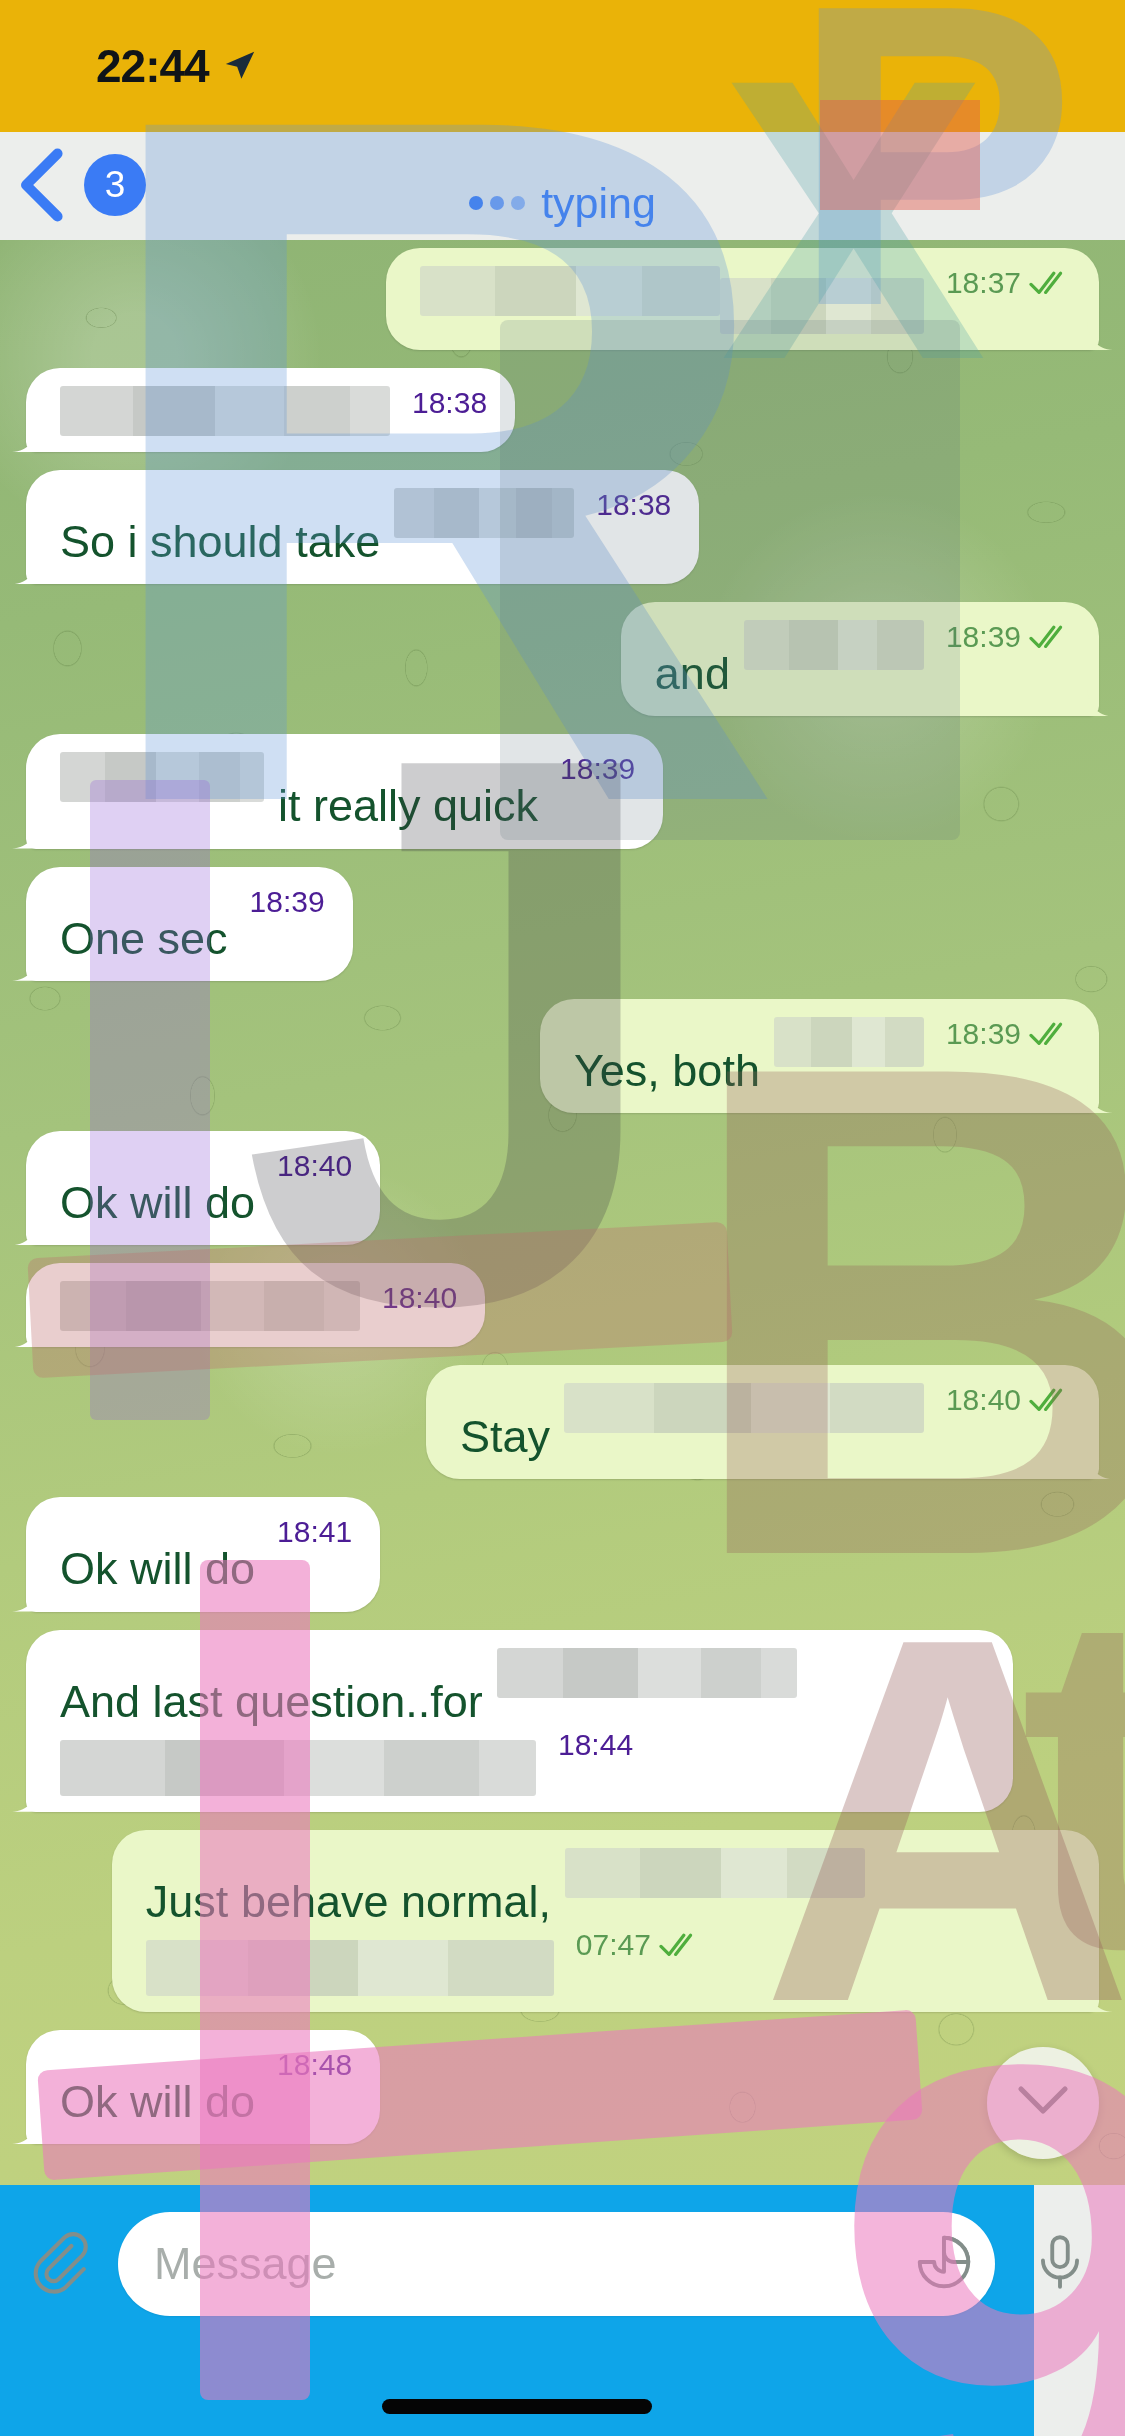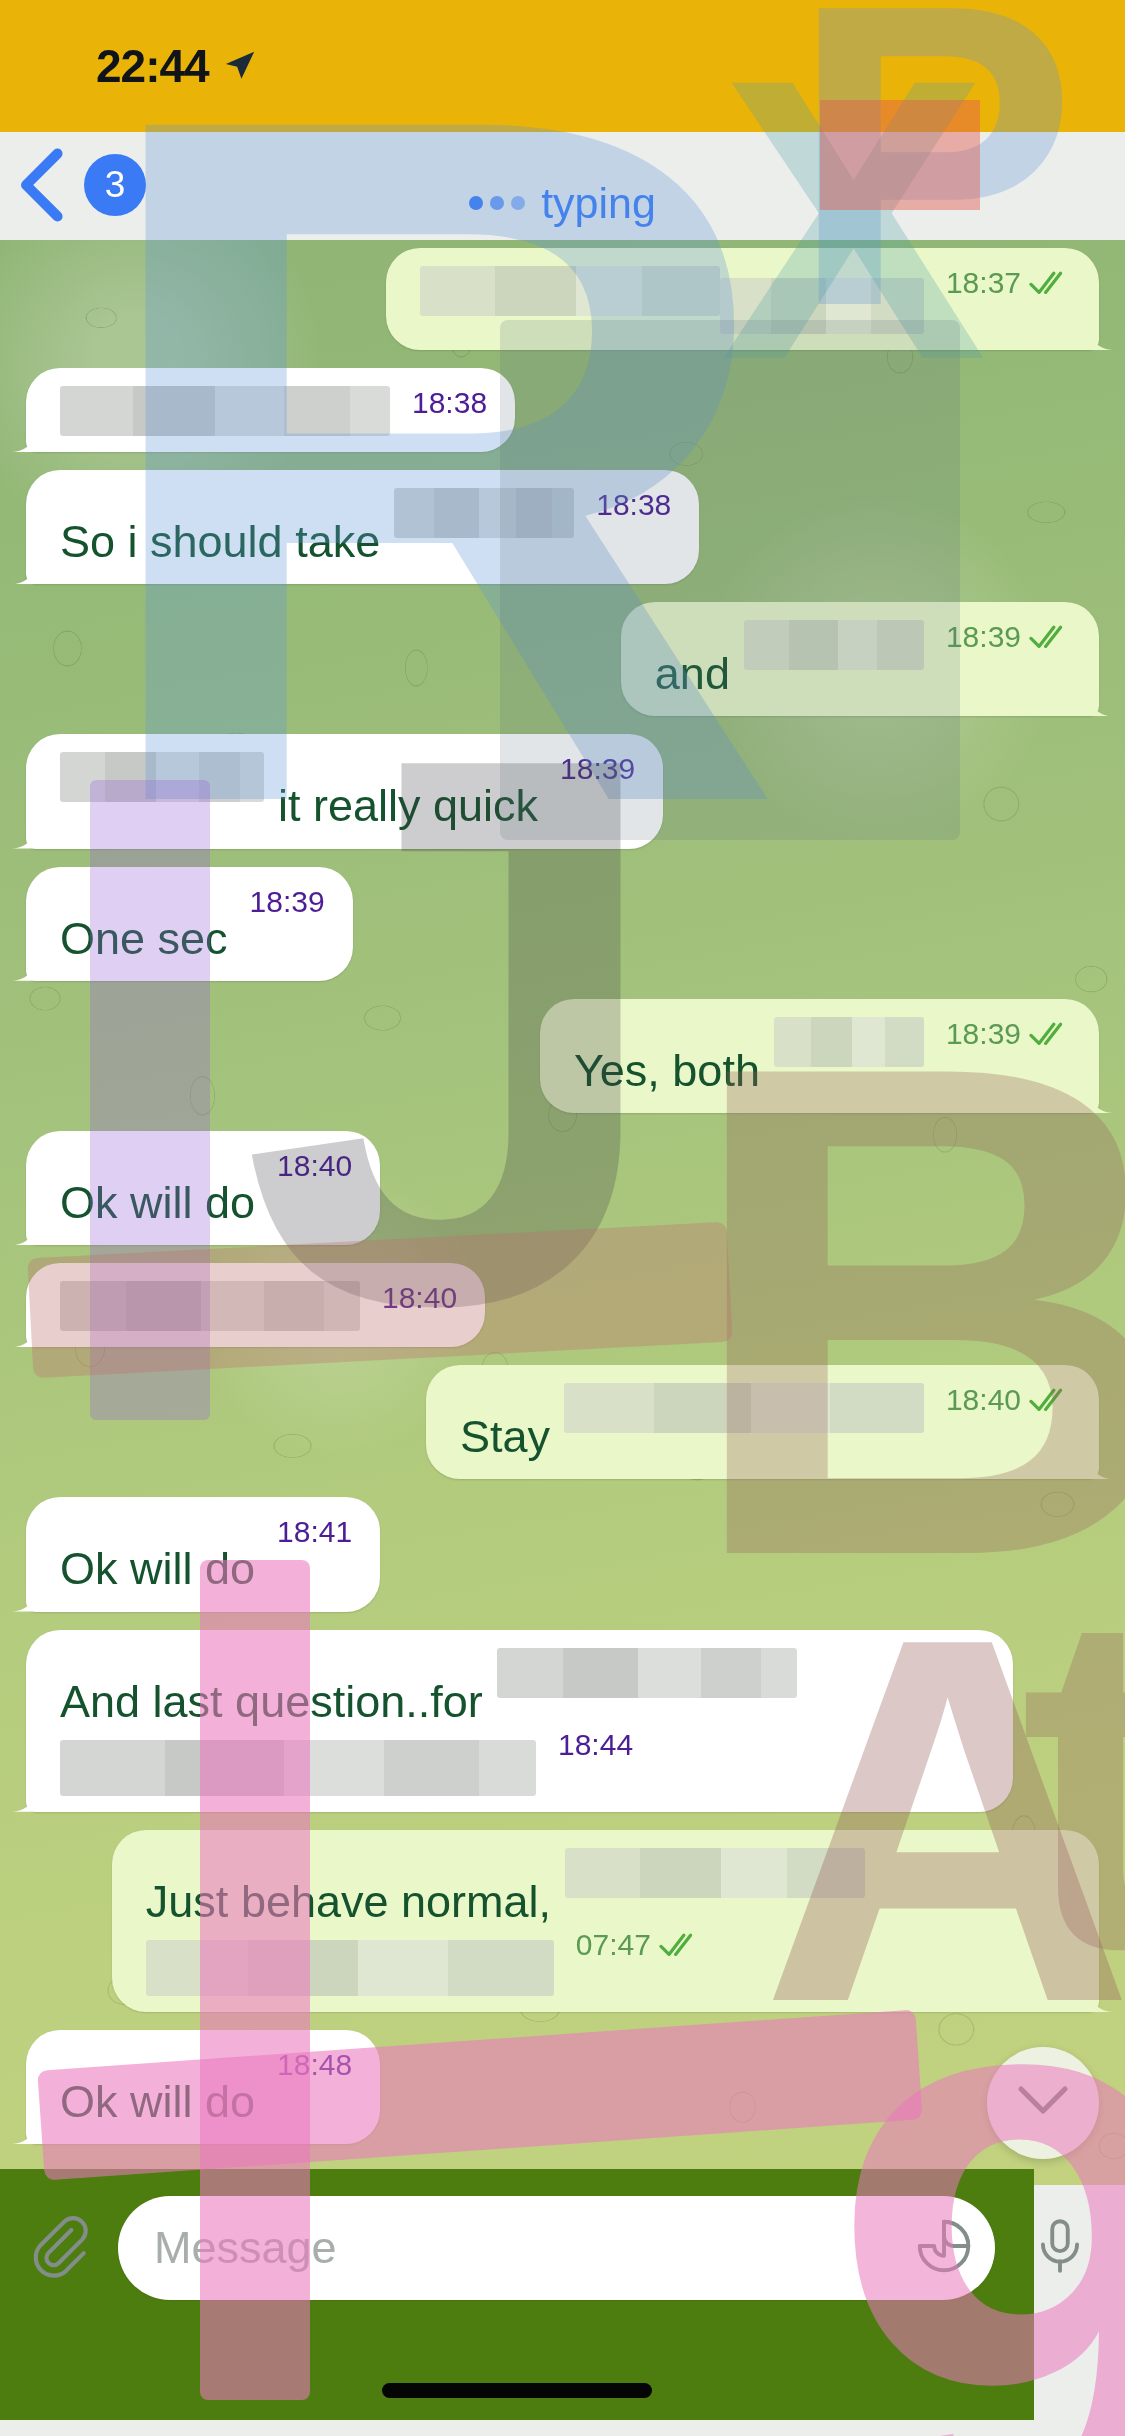--- a/index.html
+++ b/index.html
@@ -185,23 +185,23 @@
     position: absolute; right: 26px; bottom: 26px;
     width: 112px; height: 112px; border-radius: 56px;
     background: rgba(243,245,240,.88);
     box-shadow: 0 3px 8px rgba(0,0,0,.16);
     display: flex; align-items: center; justify-content: center;
     z-index: 6;
   }
 
   
   #inputbar {
-    position: absolute; left: 0; bottom: 16px;
+    position: absolute; left: 0; bottom: 0;
     width: 1034px; height: 251px;
-    background: #4d7c0f;
+    background: #0ea5e9;
     z-index: 7;
   }
   #inputrow {
     position: absolute; top: 18px; left: 0; width: 1125px; height: 122px;
     display: flex; align-items: center;
   }
   #attach-btn { width: 118px; display:flex; align-items:center; justify-content:center; }
   #msg-field {
     flex: 1; height: 104px;
     background: #ffffff; border-radius: 52px;

